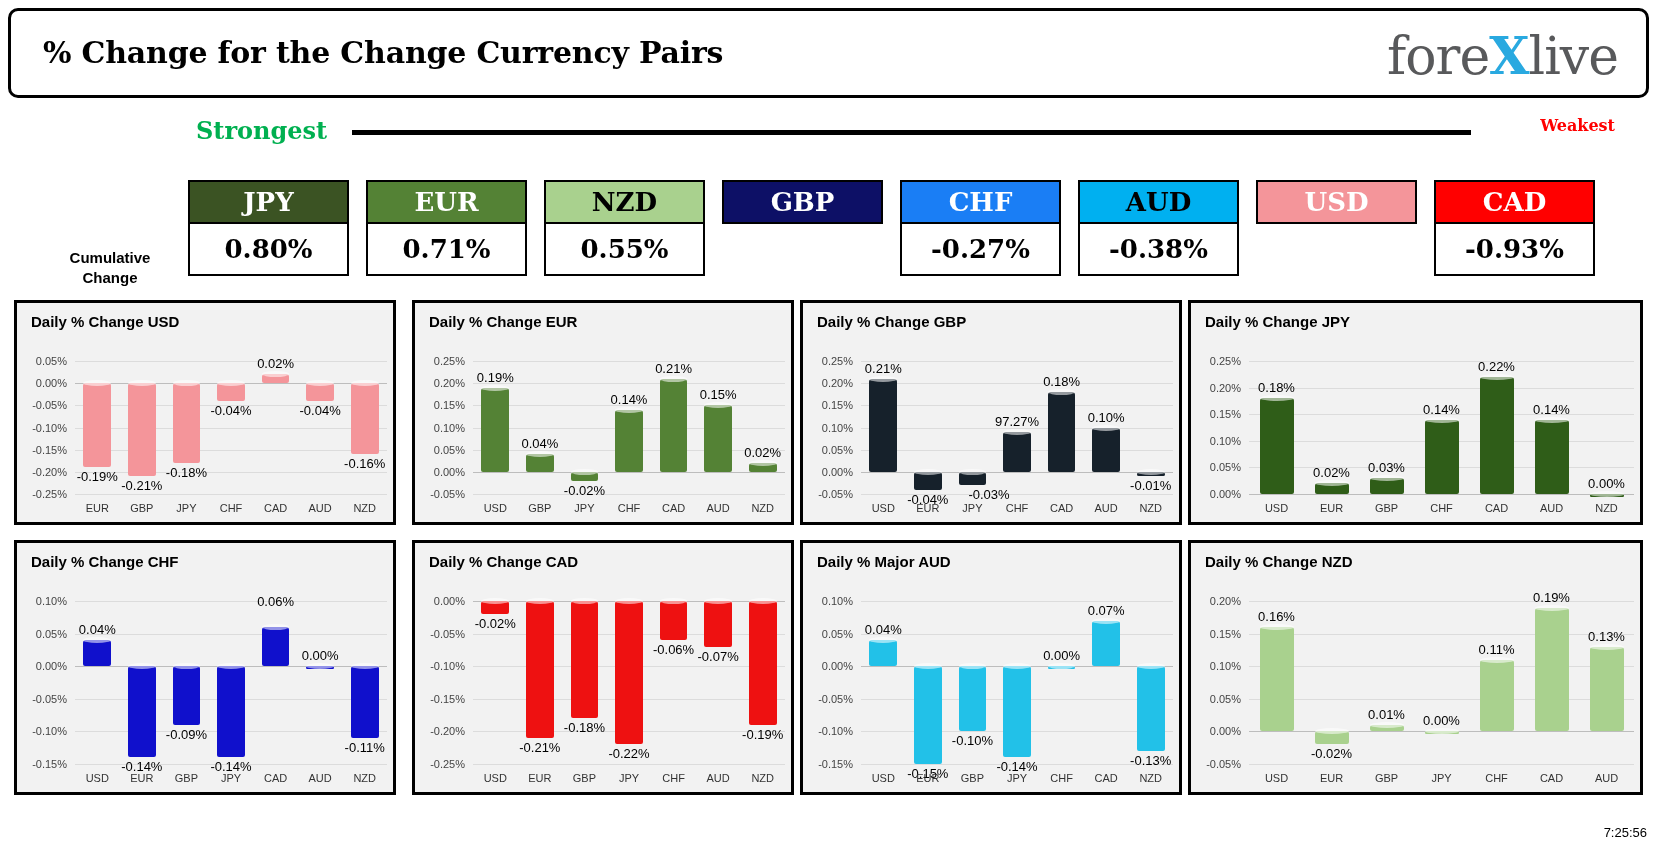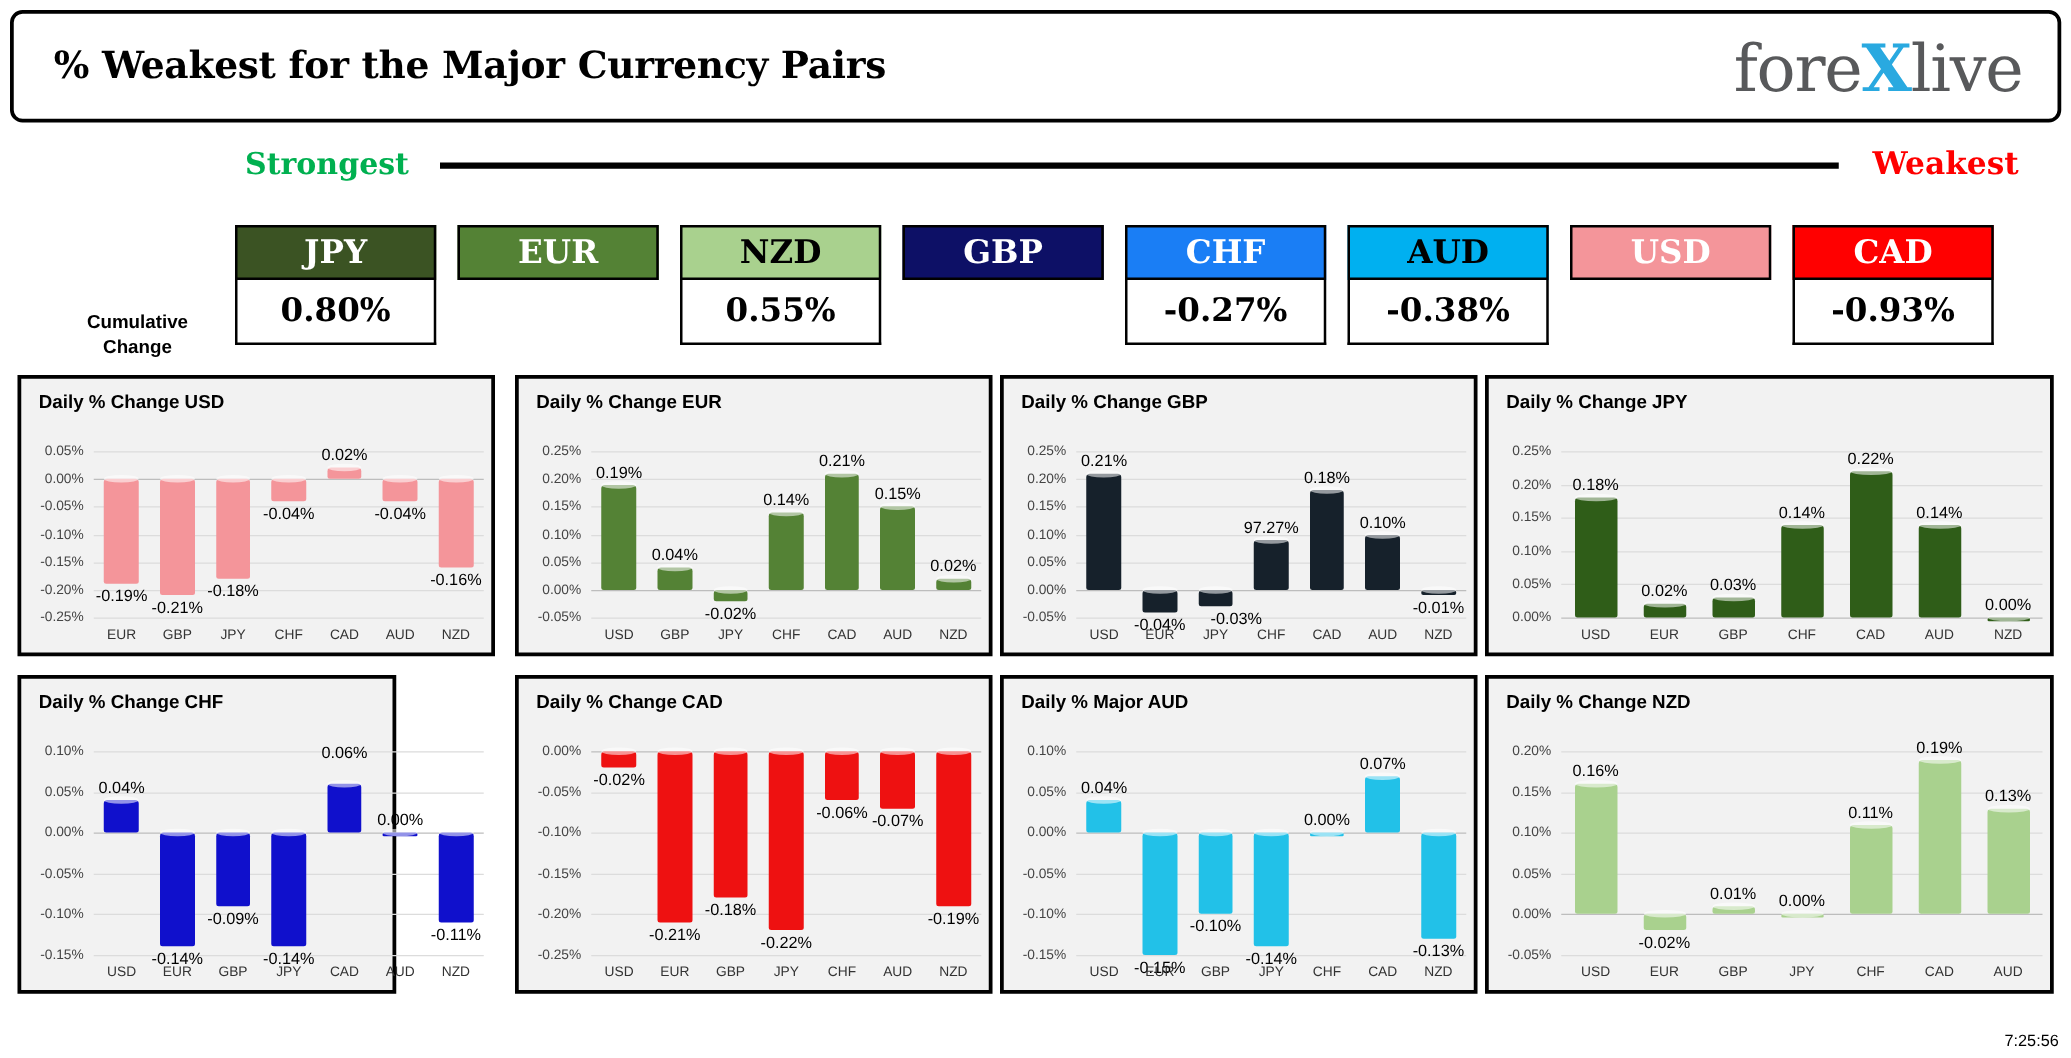--- a/index.html
+++ b/index.html
@@ -32,21 +32,21 @@
 
   
   .rank-row { position:absolute; left:0; top:116px; width:1657px; height:34px; }
   .strongest {
     position:absolute; left:196px; top:0;
     font-size:24px; font-weight:bold; color:#00b050;
     font-family:"DejaVu Serif", serif;
   }
   .weakest {
     position:absolute; right:42px; top:0;
-    font-size:25px; font-weight:bold; color:#ff0000;
+    font-size:16px; font-weight:bold; color:#ff0000;
     font-family:"DejaVu Serif", serif;
   }
   .rank-line {
     position:absolute; left:352px; top:14px; width:1119px; height:5px; background:#000;
   }
 
   
   .cum-label {
     position:absolute; left:40px; top:248px; width:140px;
     text-align:center; font-size:15px; font-weight:bold; color:#000;
@@ -94,21 +94,21 @@
     transform:translateX(-50%); white-space:nowrap; font-weight:normal;
   }
   .timestamp {
     position:absolute; right:10px; bottom:6px; font-size:13px; color:#000;
   }
 </style>
 </head>
 <body>
 
 <div class="header">
-  <div class="header-title">% Weakest for the Major Currency Pairs</div>
+  <div class="header-title">% Change for the Change Currency Pairs</div>
   <div class="logo"><span>fore</span><span class="x">X</span><span>live</span></div>
 </div>
 
 <div class="rank-row">
   <div class="strongest">Strongest</div>
   <div class="rank-line"></div>
   <div class="weakest">Weakest</div>
 </div>
 
 <div class="cum-label">
@@ -116,20 +116,21 @@
   <div>Change</div>
 </div>
 
 <div class="cards" id="cards">
     <div class="card" style="left: 0px;">
       <div class="cur" style="background: rgb(59, 83, 35); color: rgb(255, 255, 255);">JPY</div>
       <div class="val">0.80%</div>
     </div>
     <div class="card" style="left: 178px;">
       <div class="cur" style="background: rgb(84, 130, 53); color: rgb(255, 255, 255);">EUR</div>
+      <div class="val">0.71%</div>
     </div>
     <div class="card" style="left: 356px;">
       <div class="cur" style="background: rgb(169, 209, 142); color: rgb(0, 0, 0);">NZD</div>
       <div class="val">0.55%</div>
     </div>
     <div class="card" style="left: 534px;">
       <div class="cur" style="background: rgb(13, 16, 102); color: rgb(255, 255, 255);">GBP</div>
     </div>
     <div class="card" style="left: 712px;">
       <div class="cur" style="background: rgb(26, 126, 245); color: rgb(255, 255, 255);">CHF</div>
@@ -356,21 +357,21 @@
         </div>
         <div class="dlab" style="left: 360.5px; top: 64.52px;">0.14%</div>
         <div class="xlab" style="left: 360.5px; top: 165px;">AUD</div>
         <div class="bar" style="left: 398.5px; top: 157px; width: 34px; height: 3px; background: rgb(47, 93, 24);">
           <span class="cap"></span>
         </div>
         <div class="dlab" style="left: 415.5px; top: 139px;">0.00%</div>
         <div class="xlab" style="left: 415.5px; top: 165px;">NZD</div>
       </div>
     </div>
-    <div class="panel" style="left: 14px; top: 540px; width: 303px; height: 255px;">
+    <div class="panel" style="left: 14px; top: 540px; width: 382px; height: 255px;">
       <div class="panel-title">Daily % Change CHF</div>
       <div class="plot">
         <div class="gridline" style="left: 58px; top: 24px; width: 312px;"></div>
         <div class="ylab" style="left: 0px; top: 24px; width: 50px; right: auto;">0.10%</div>
         <div class="gridline" style="left: 58px; top: 56.6px; width: 312px;"></div>
         <div class="ylab" style="left: 0px; top: 56.6px; width: 50px; right: auto;">0.05%</div>
         <div class="zeroline" style="left: 58px; top: 89.2px; width: 312px;"></div>
         <div class="ylab" style="left: 0px; top: 89.2px; width: 50px; right: auto;">0.00%</div>
         <div class="gridline" style="left: 58px; top: 121.8px; width: 312px;"></div>
         <div class="ylab" style="left: 0px; top: 121.8px; width: 50px; right: auto;">-0.05%</div>

